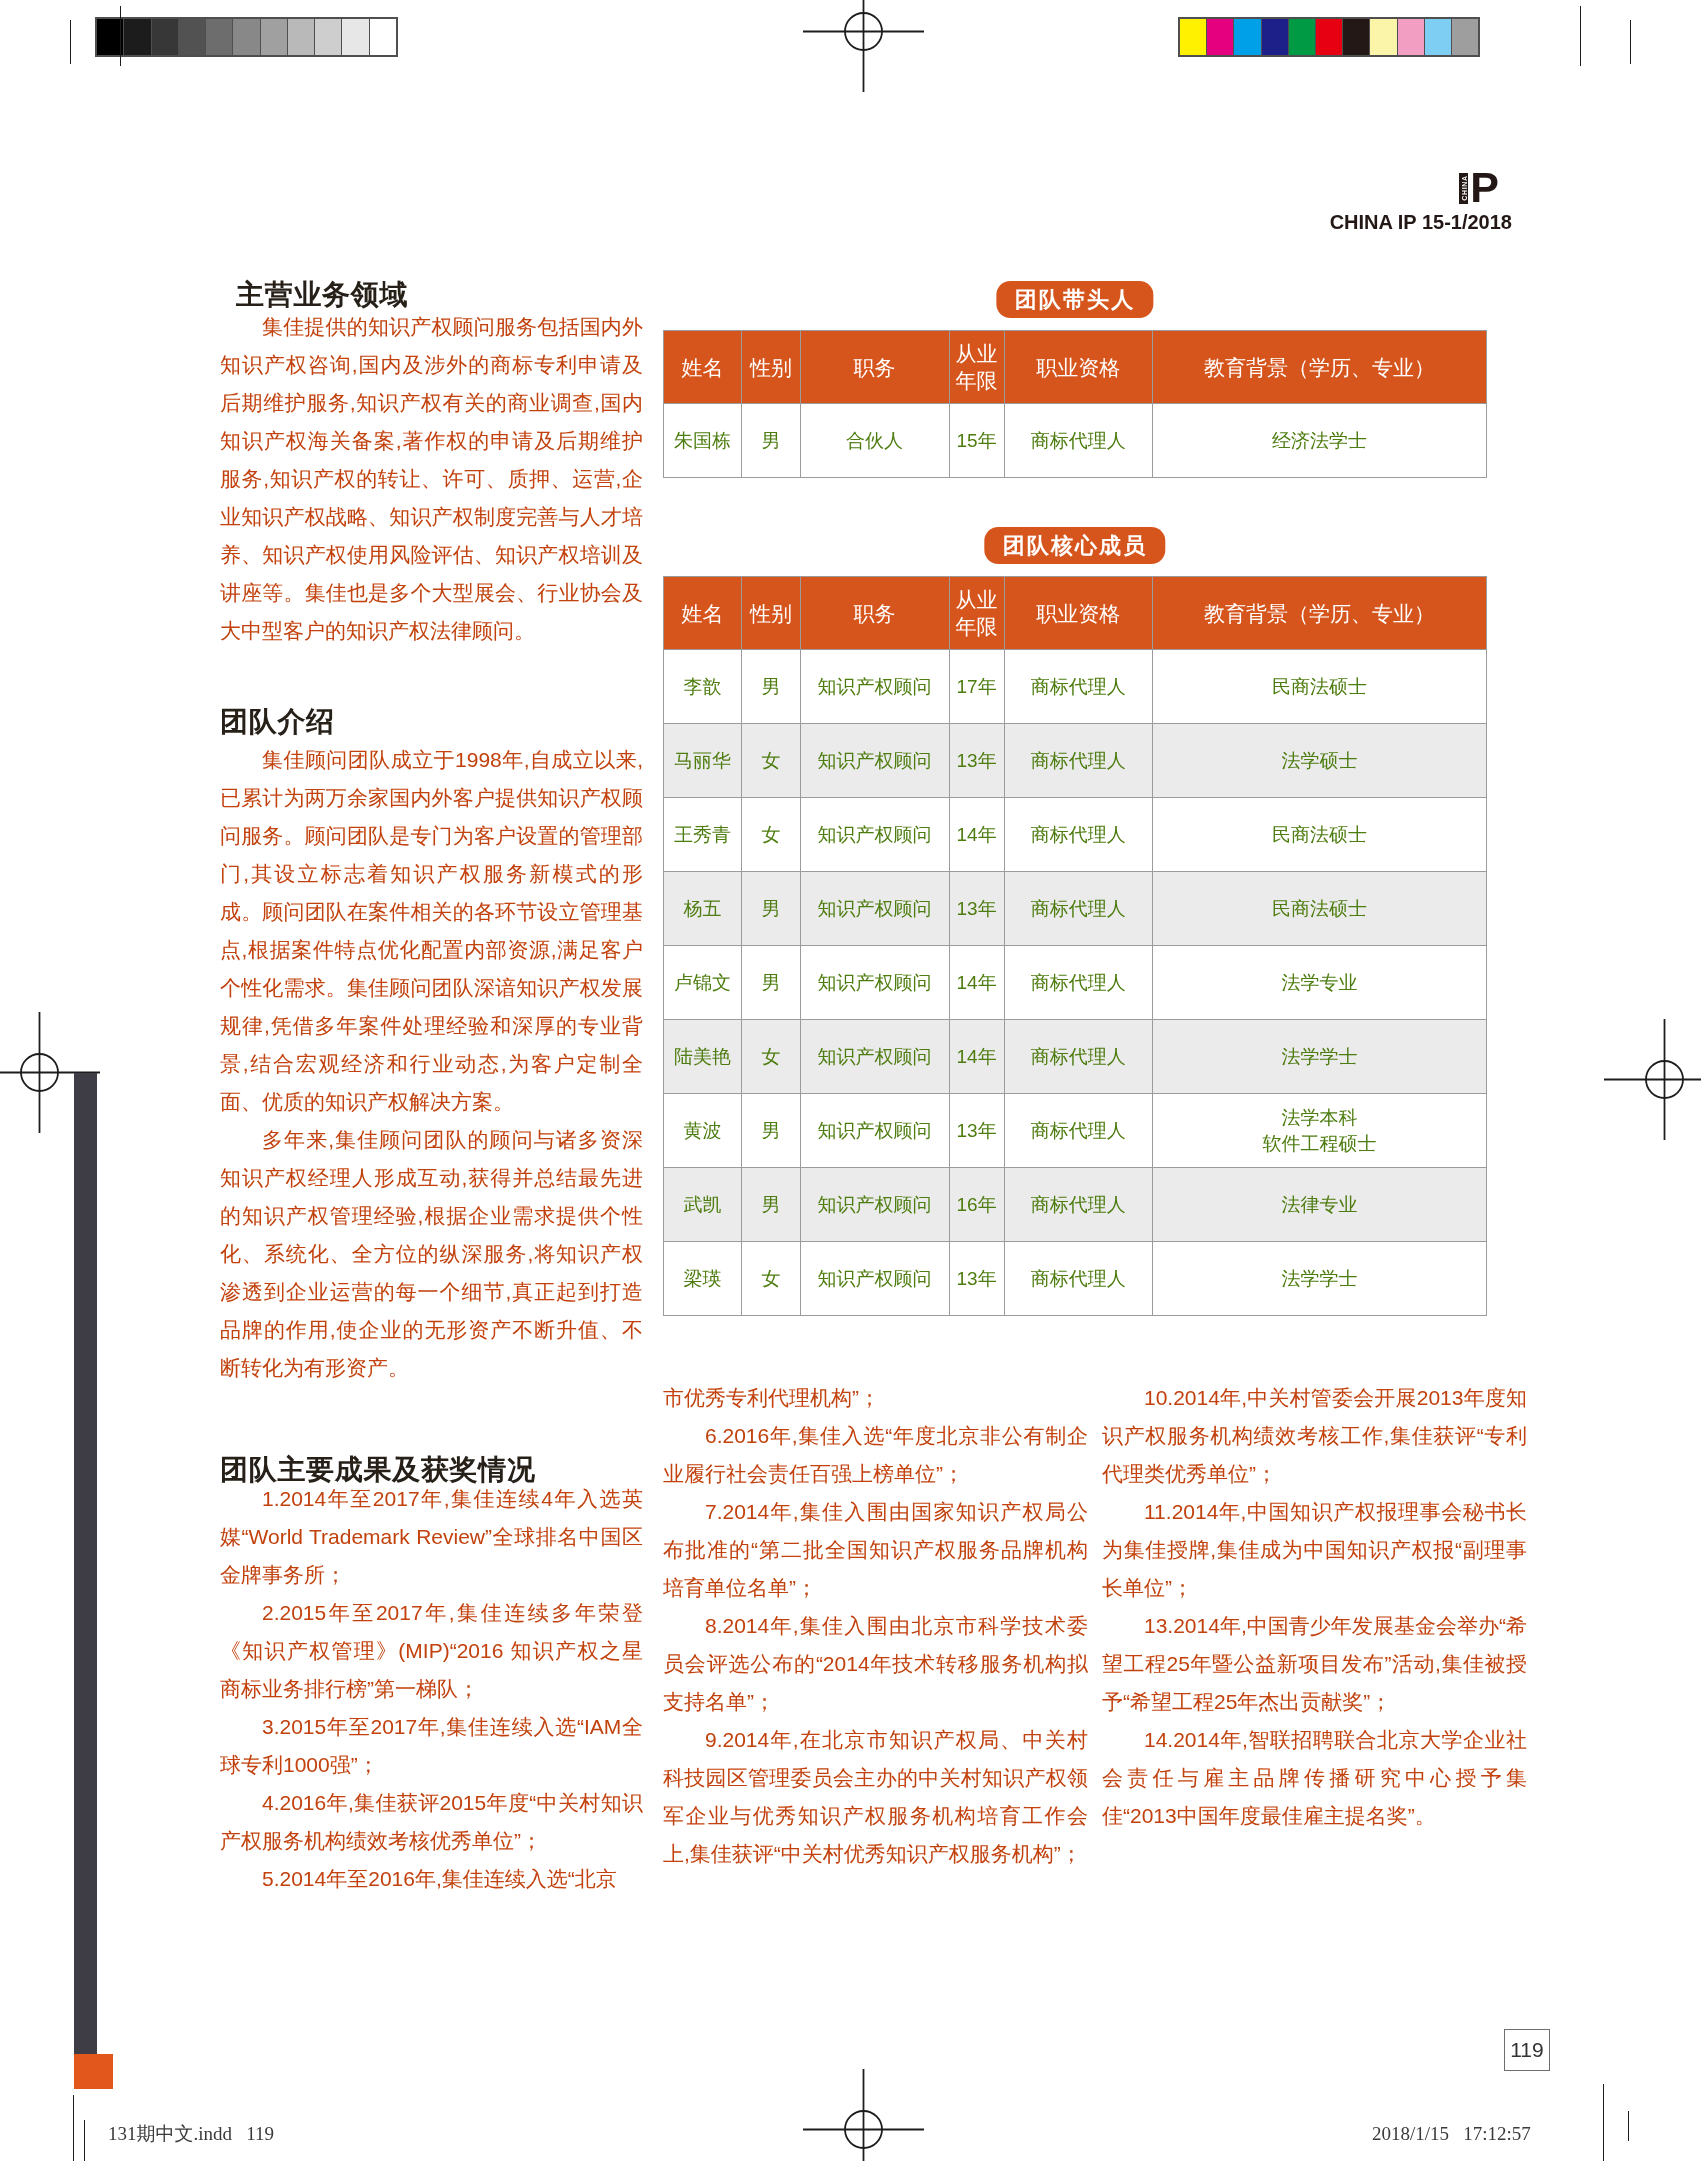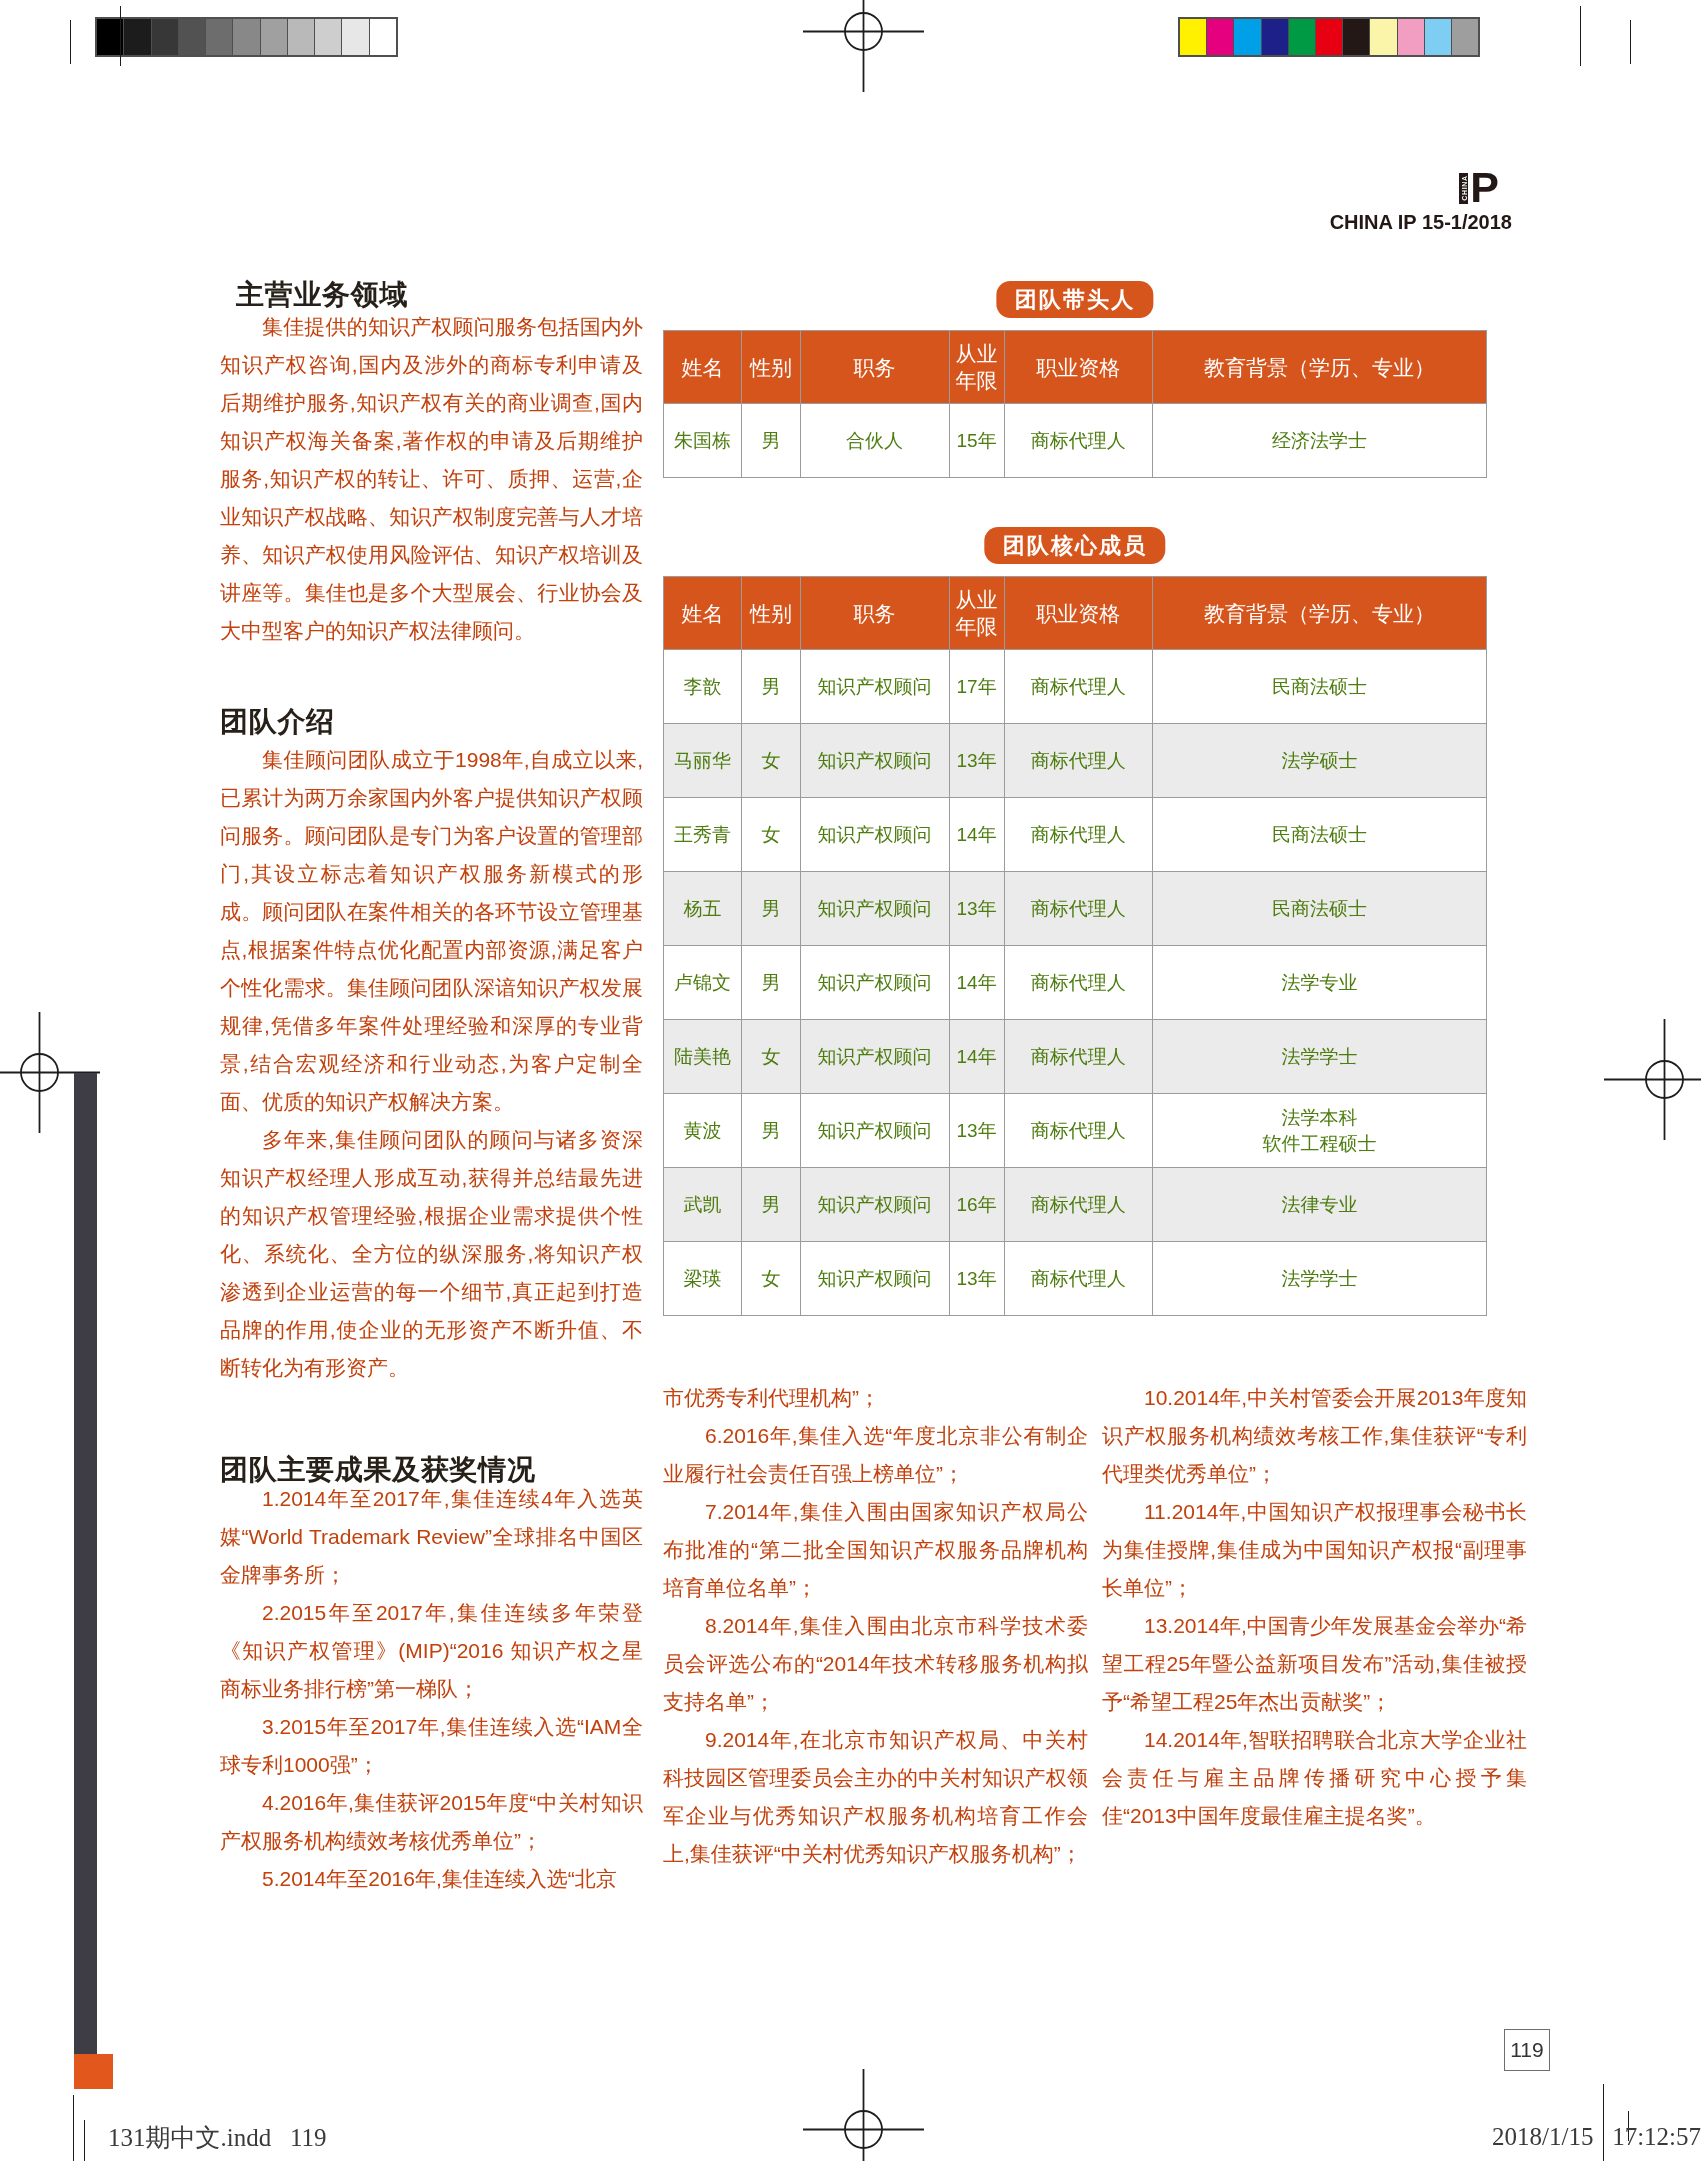--- a/index.html
+++ b/index.html
@@ -35,21 +35,21 @@
                border:0.7px solid #9b9b9b;text-align:center;vertical-align:middle;line-height:27px;padding:0 4.3px;}
   .ip-table td{font-size:19px;color:#4d7c0f;height:73px;border:0.7px solid #9b9b9b;text-align:center;
                vertical-align:middle;white-space:pre-line;line-height:25.5px;padding:0 4.3px;}
   .ip-table tr.stripe td{background:#ebebeb;}
   
   .side-bar{position:absolute;background:#3e3c44;}
   .side-square{position:absolute;background:#e2571b;}
   
   .pagenum-box{position:absolute;width:44px;height:40px;border:1.4px solid #6e6e6e;display:flex;
                align-items:center;justify-content:center;font-size:21px;color:#333;background:#fff;}
-  .slug{position:absolute;font-family:"Liberation Serif",serif;font-size:25px;color:#3a3a3a;white-space:pre;}
+  .slug{position:absolute;font-family:"Liberation Serif",serif;font-size:19px;color:#3a3a3a;white-space:pre;}
 </style>
 </head>
 <body>
 
 <div class="page">
 
   <div class="calbar" style="left:95px;top:17px;width:303px;height:40px;">
       <span style="background: rgb(0, 0, 0);"></span>
       <span style="background: rgb(28, 28, 28);"></span>
       <span style="background: rgb(55, 55, 55);"></span>
@@ -280,16 +280,16 @@
       </table>
   </div>
 
   <div class="side-bar" style="left:74px;top:1073px;width:23px;height:981px;"></div>
   <div class="side-square" style="left:74px;top:2054px;width:39px;height:35px;"></div>
 
   <div class="pagenum-box" style="left:1504px;top:2029px;">
     <span>119</span>
   </div>
   <div class="slug" style="left:108px;top:2121px;">131期中文.indd   119</div>
-  <div class="slug" style="left:1492px;top:2123px;">2018/1/15   17:12:57</div>
+  <div class="slug" style="left:1372px;top:2123px;">2018/1/15   17:12:57</div>
 
 </div>
 
 
 </body></html>

